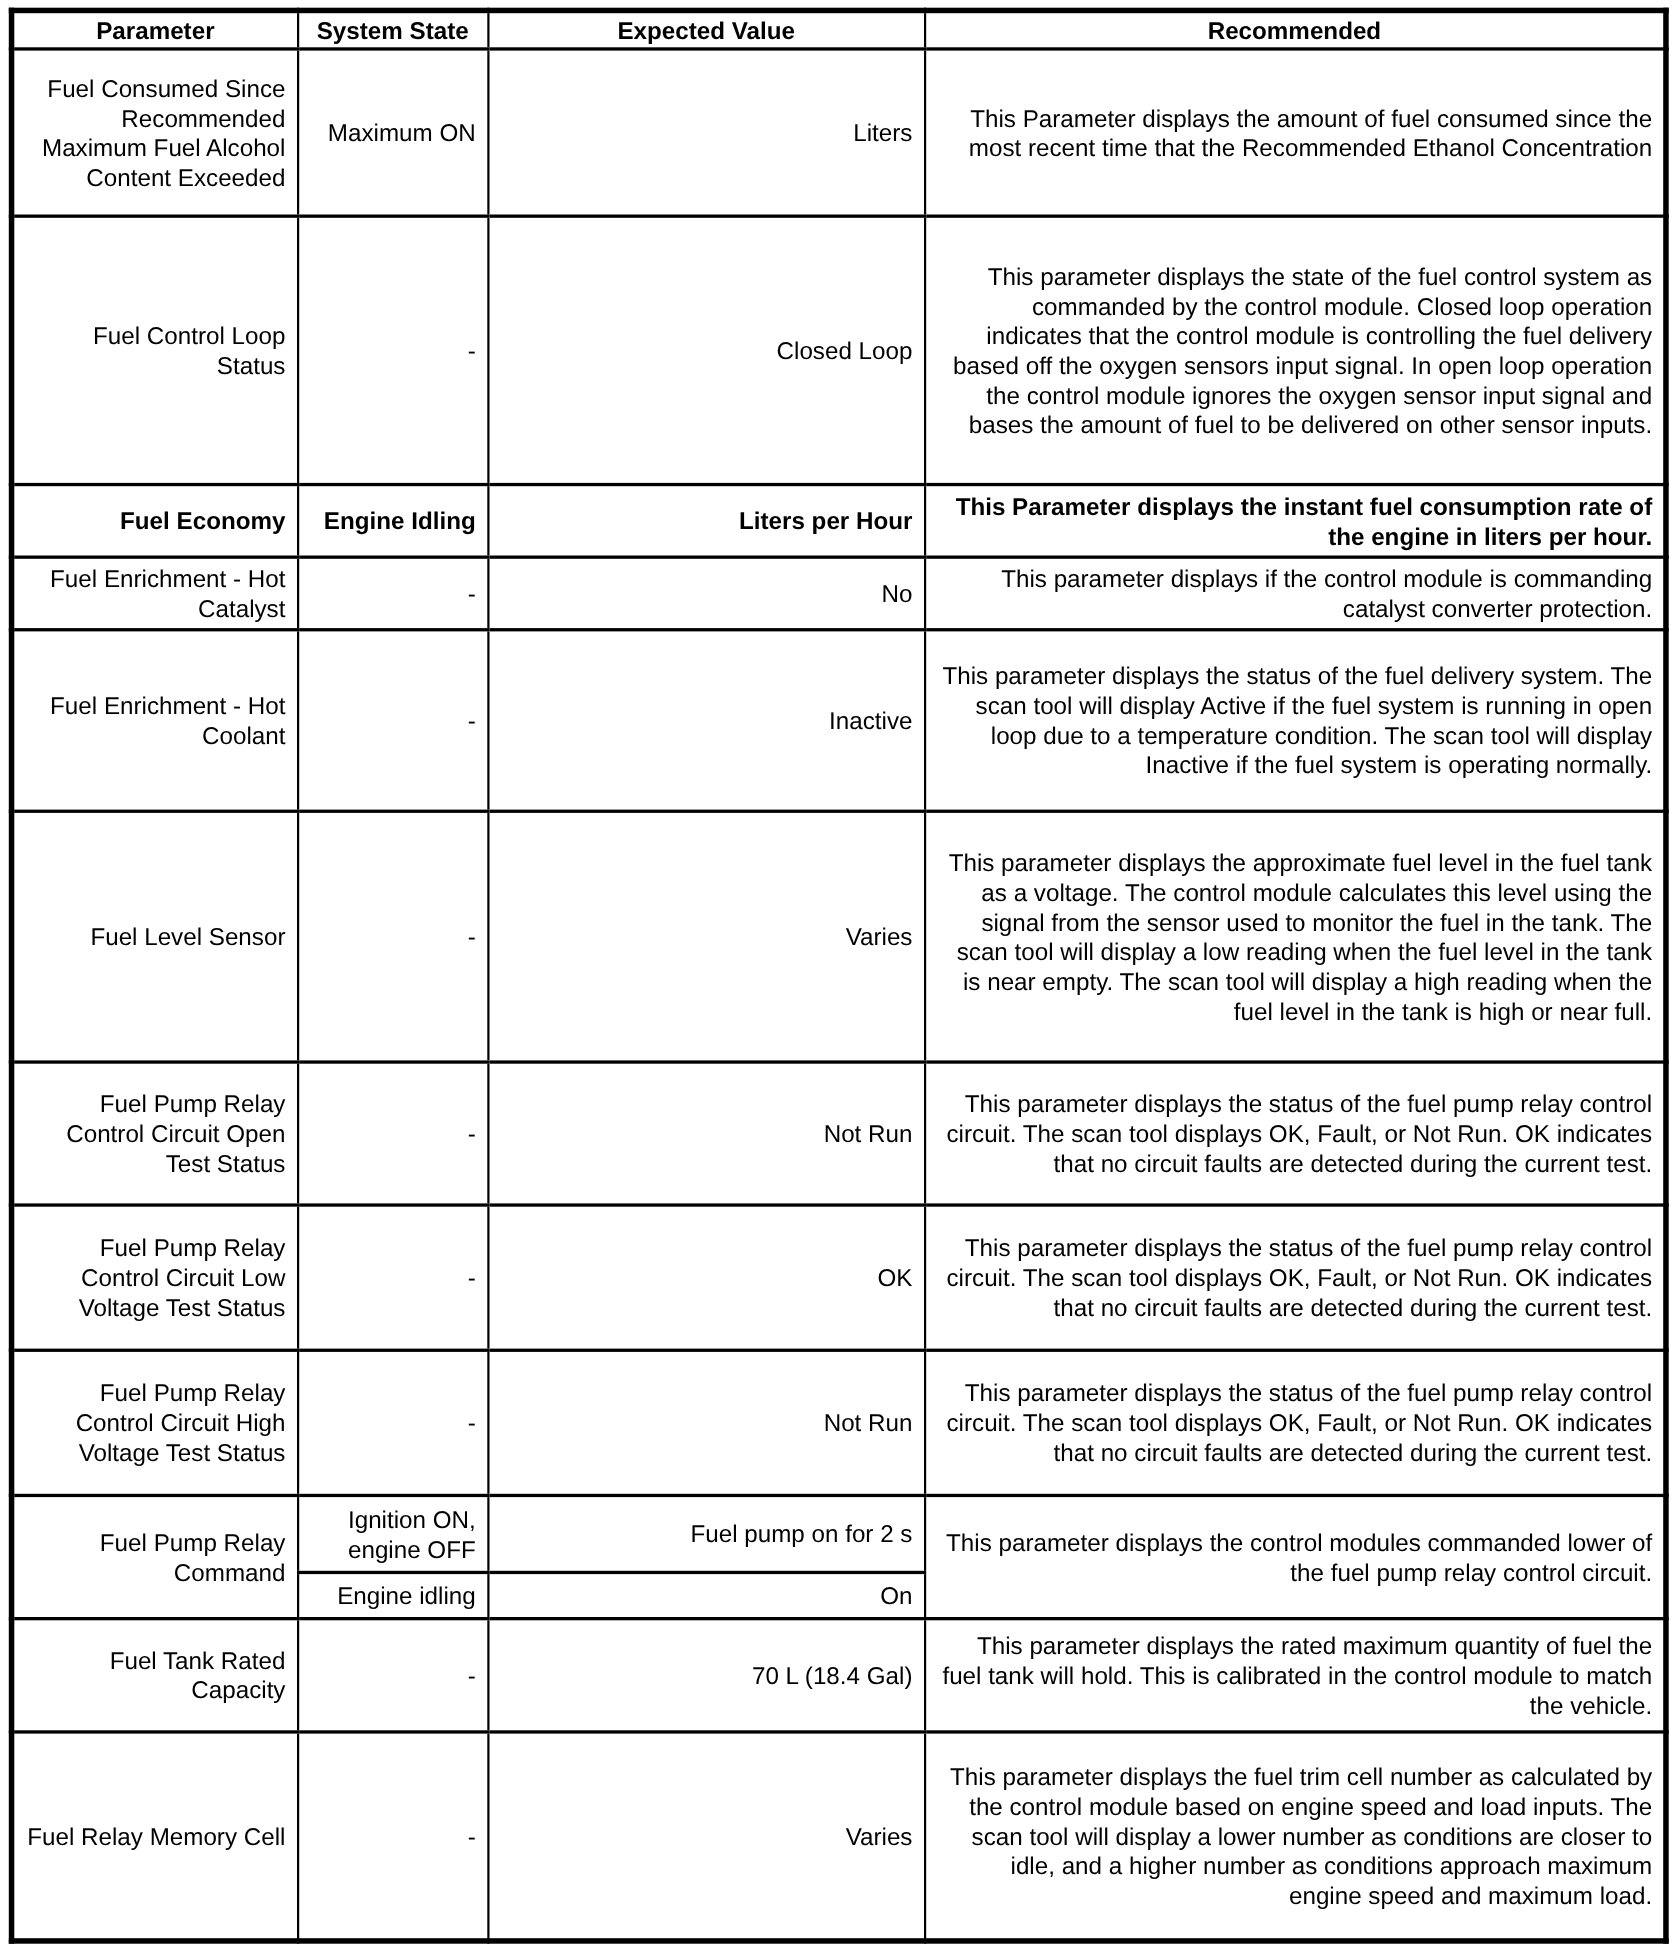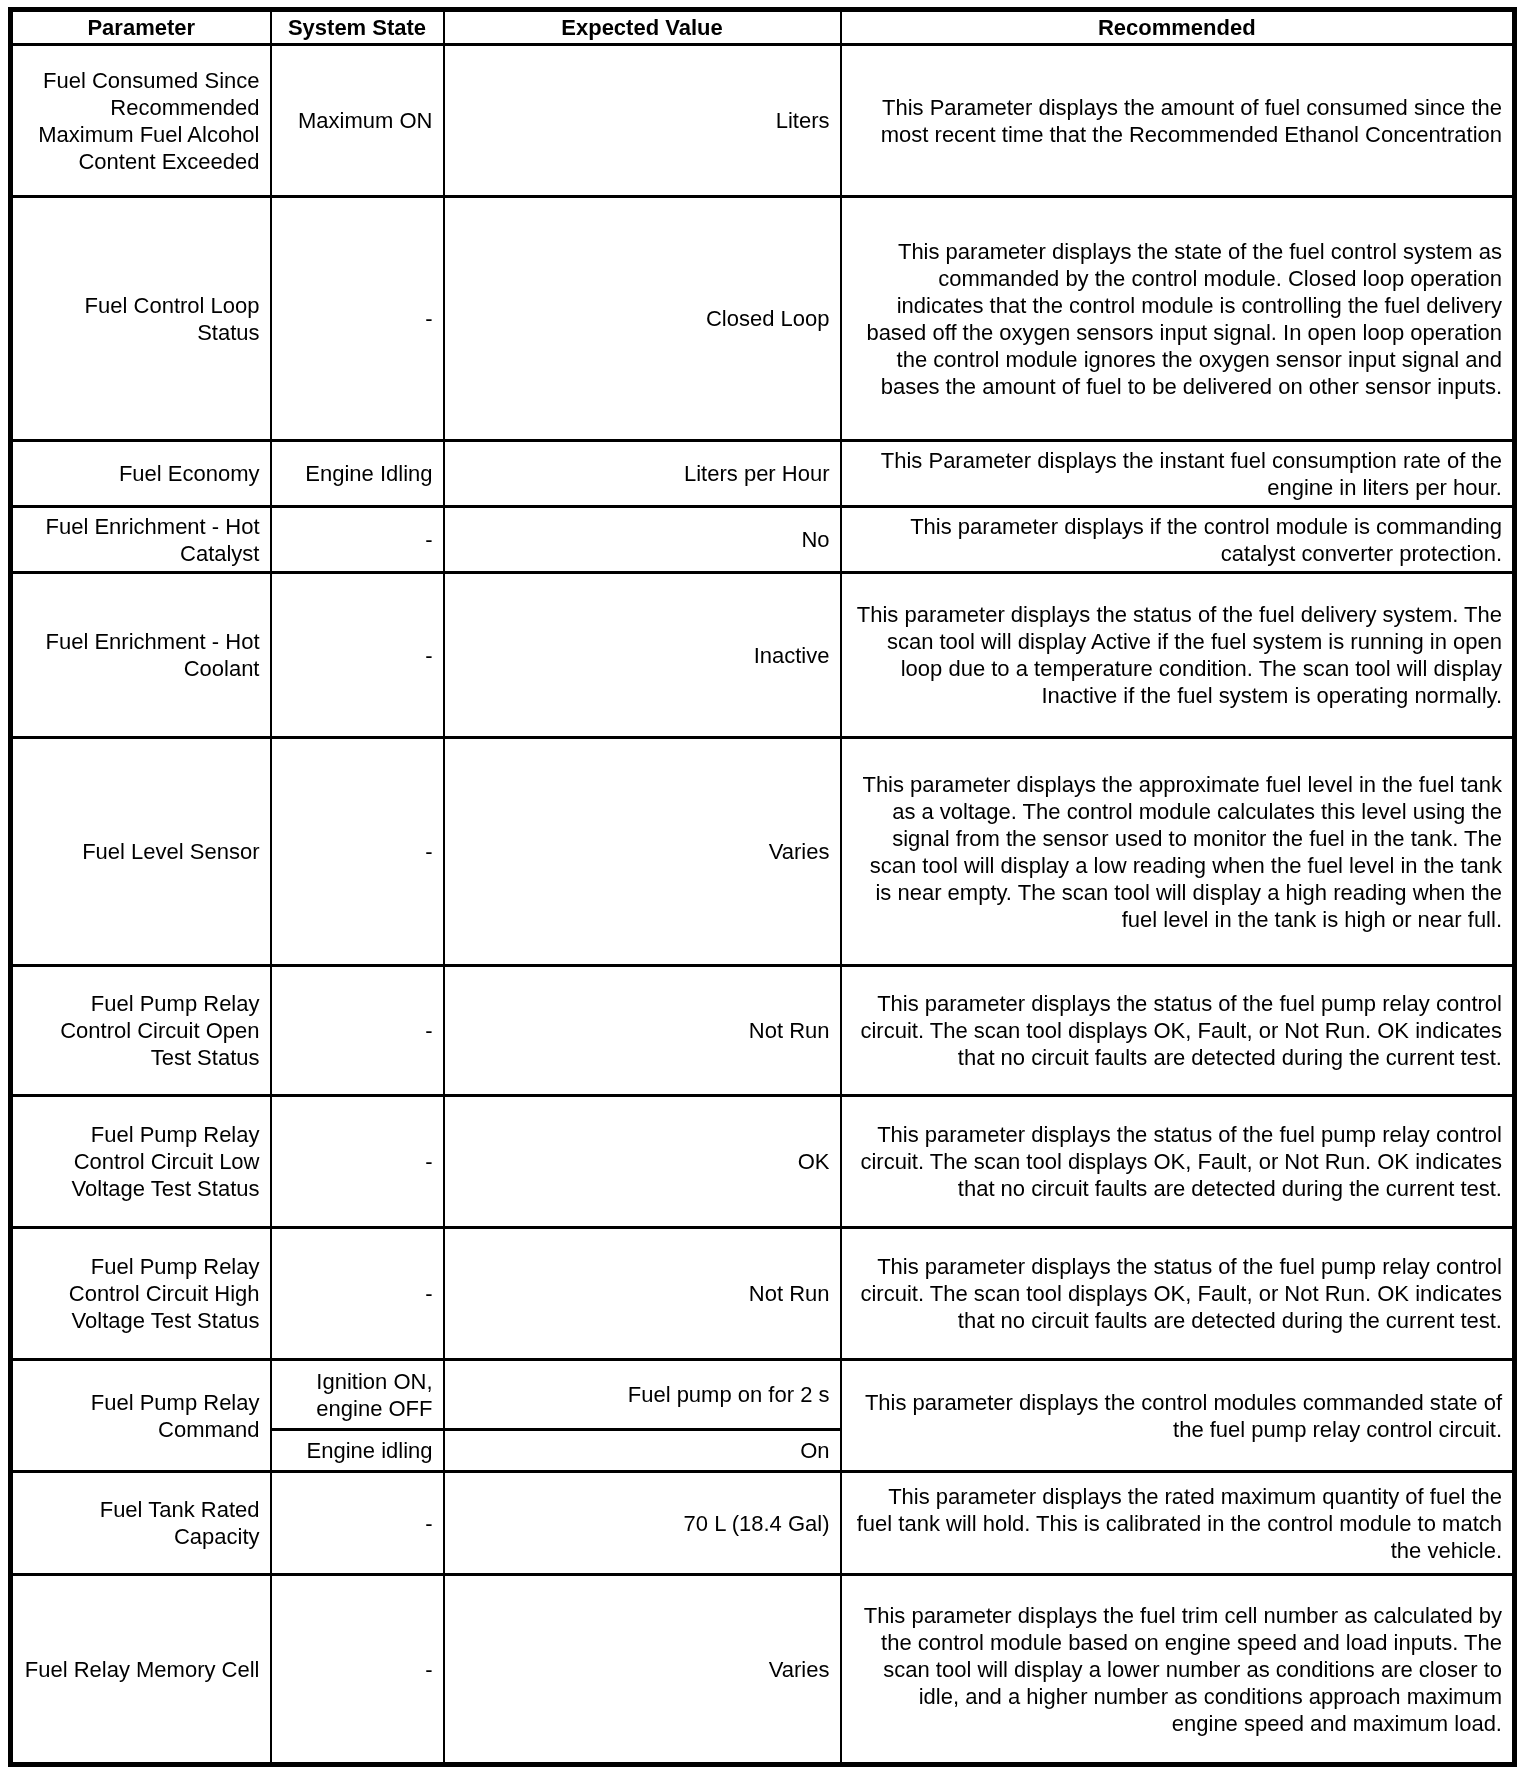--- a/index.html
+++ b/index.html
@@ -72,21 +72,21 @@
         <td>Maximum ON</td>
         <td>Liters</td>
         <td>This Parameter displays the amount of fuel consumed since the most recent time that the Recommended Ethanol Concentration</td>
       </tr>
       <tr style="height:244px;">
         <td>Fuel Control Loop Status</td>
         <td>-</td>
         <td>Closed Loop</td>
         <td>This parameter displays the state of the fuel control system as commanded by the control module. Closed loop operation indicates that the control module is controlling the fuel delivery based off the oxygen sensors input signal. In open loop operation the control module ignores the oxygen sensor input signal and bases the amount of fuel to be delivered on other sensor inputs.</td>
       </tr>
-      <tr style="height:66px;">
+      <tr style="height:66px;font-weight:bold;">
         <td>Fuel Economy</td>
         <td>Engine Idling</td>
         <td>Liters per Hour</td>
         <td>This Parameter displays the instant fuel consumption rate of the engine in liters per hour.</td>
       </tr>
       <tr style="height:66px;">
         <td>Fuel Enrichment - Hot Catalyst</td>
         <td>-</td>
         <td>No</td>
         <td>This parameter displays if the control module is commanding catalyst converter protection.</td>
@@ -118,21 +118,21 @@
       <tr style="height:132px;">
         <td>Fuel Pump Relay Control Circuit High Voltage Test Status</td>
         <td>-</td>
         <td>Not Run</td>
         <td>This parameter displays the status of the fuel pump relay control circuit. The scan tool displays OK, Fault, or Not Run. OK indicates that no circuit faults are detected during the current test.</td>
       </tr>
       <tr style="height:70px;">
         <td rowspan="2">Fuel Pump Relay Command</td>
         <td>Ignition ON, engine OFF</td>
         <td>Fuel pump on for 2 s</td>
-        <td rowspan="2">This parameter displays the control modules commanded state of the fuel pump relay control circuit.</td>
+        <td rowspan="2">This parameter displays the control modules commanded lower of the fuel pump relay control circuit.</td>
       </tr>
       <tr style="height:42px;">
         <td>Engine idling</td>
         <td>On</td>
       </tr>
       <tr style="height:103px;">
         <td>Fuel Tank Rated Capacity</td>
         <td>-</td>
         <td>70 L (18.4 Gal)</td>
         <td>This parameter displays the rated maximum quantity of fuel the fuel tank will hold. This is calibrated in the control module to match the vehicle.</td>

